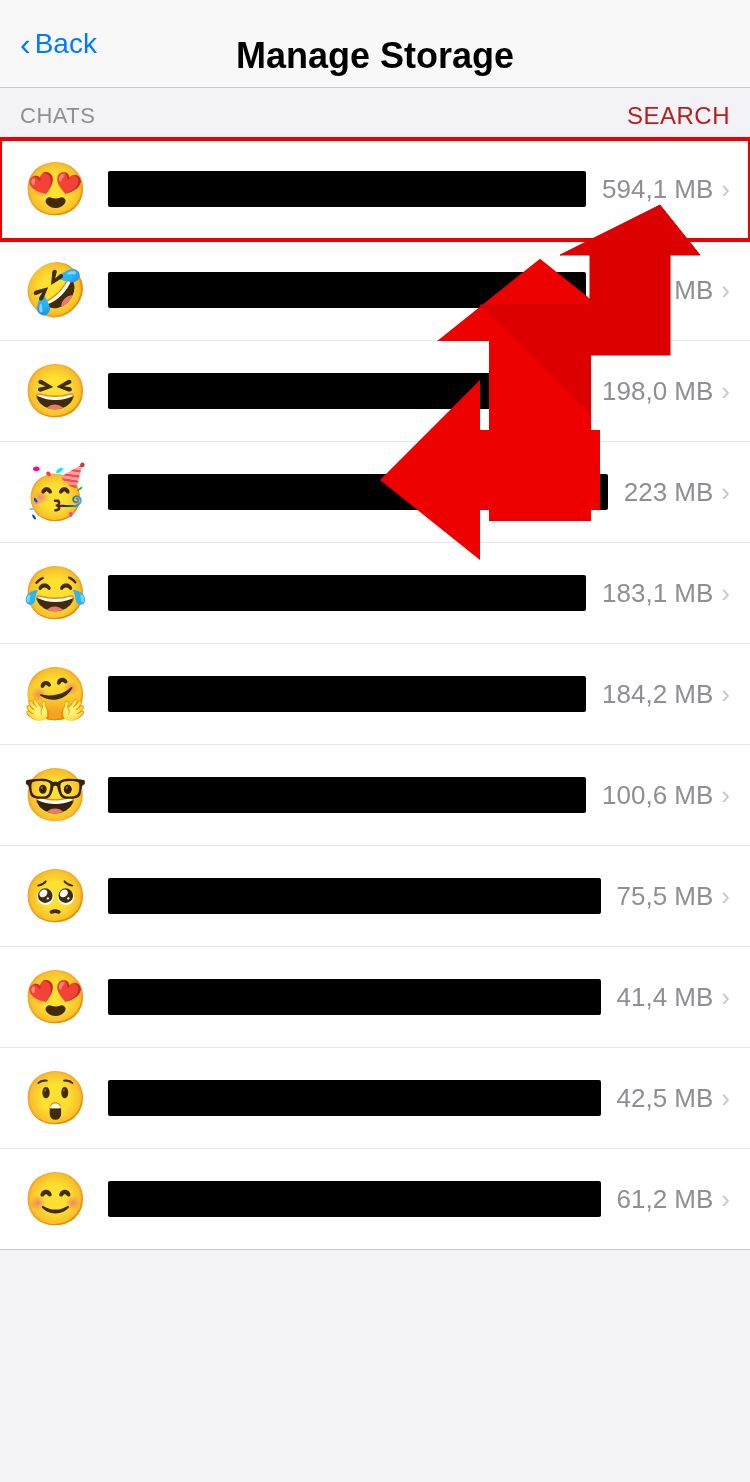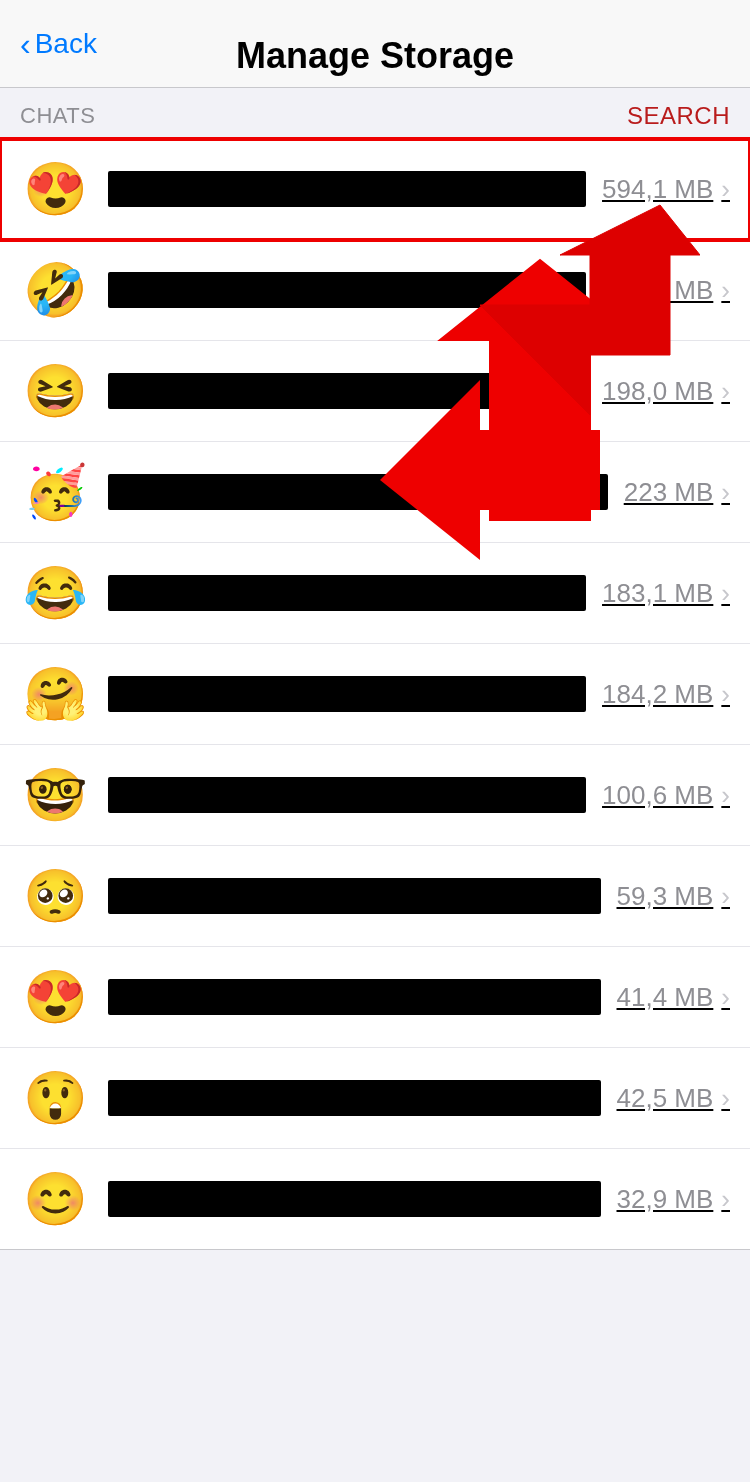--- a/index.html
+++ b/index.html
@@ -113,21 +113,20 @@
       background: #000;
       border-radius: 2px;
       margin-right: 16px;
     }
 
     .storage-info {
       display: flex;
       align-items: center;
       gap: 8px;
       flex-shrink: 0;
-      text-decoration: underline;
     }
     .storage-size {
       font-size: 26px;
       color: #8e8e93;
       white-space: nowrap;
     }
     .chevron-right {
       color: #c7c7cc;
       font-size: 26px;
       line-height: 1;
@@ -214,21 +213,21 @@
     <div class="redacted-name"></div>
     <div class="storage-info">
       <span class="storage-size">100,6 MB</span>
       <span class="chevron-right">›</span>
     </div>
   </div>
     <div class="list-item">
     <div class="emoji-avatar">🥺</div>
     <div class="redacted-name"></div>
     <div class="storage-info">
-      <span class="storage-size">59,3 MB</span>
+      <span class="storage-size">75,5 MB</span>
       <span class="chevron-right">›</span>
     </div>
   </div>
     <div class="list-item">
     <div class="emoji-avatar">😍</div>
     <div class="redacted-name"></div>
     <div class="storage-info">
       <span class="storage-size">41,4 MB</span>
       <span class="chevron-right">›</span>
     </div>
@@ -238,21 +237,21 @@
     <div class="redacted-name"></div>
     <div class="storage-info">
       <span class="storage-size">42,5 MB</span>
       <span class="chevron-right">›</span>
     </div>
   </div>
     <div class="list-item">
     <div class="emoji-avatar">😊</div>
     <div class="redacted-name"></div>
     <div class="storage-info">
-      <span class="storage-size">32,9 MB</span>
+      <span class="storage-size">61,2 MB</span>
       <span class="chevron-right">›</span>
     </div>
   </div>
   </div>
 
 <svg class="annotation-container" viewBox="0 0 750 1482" xmlns="http://www.w3.org/2000/svg">
 
   <polygon points="540,260 640,340 590,340 590,520 490,520 490,340 440,340" fill="#e00" stroke="#e00" stroke-width="2"></polygon>
 
   <polygon points="380,480 480,380 480,430 600,430 600,510 480,510 480,560" fill="#e00"></polygon>

